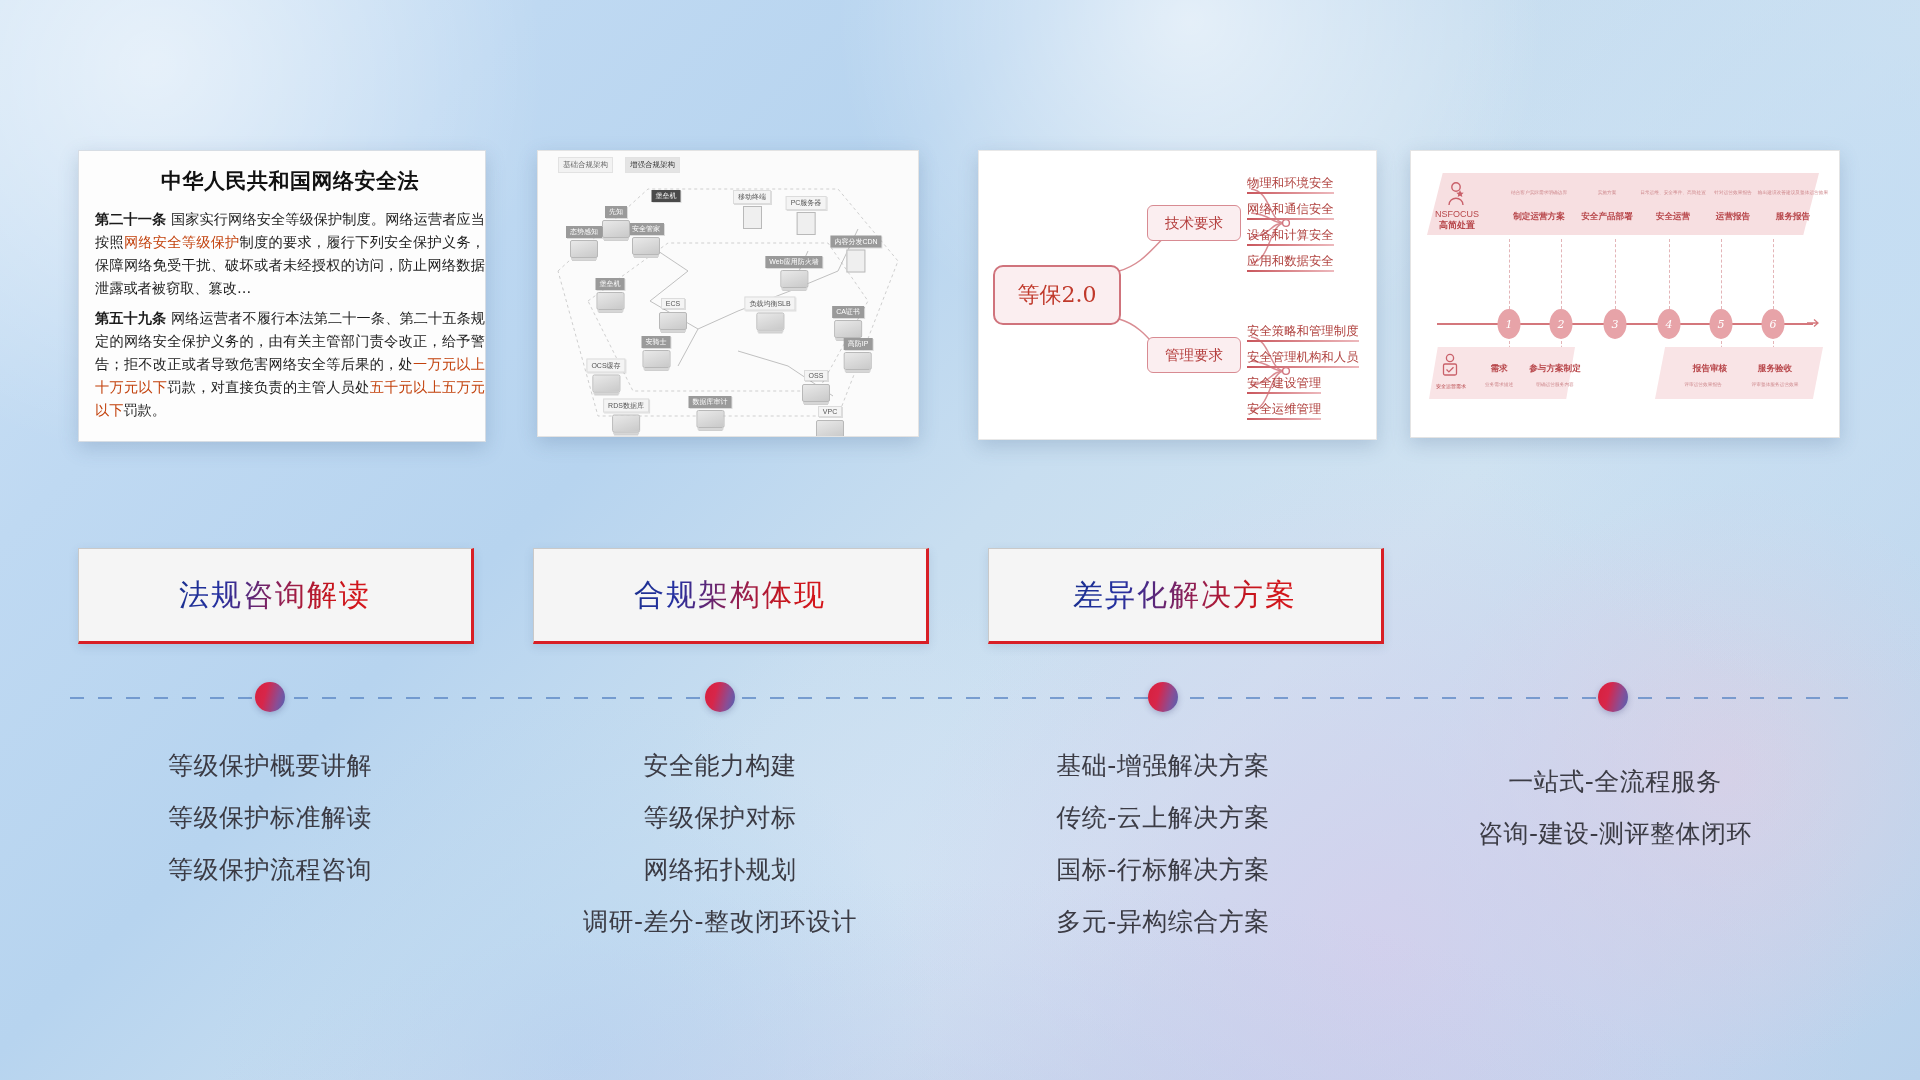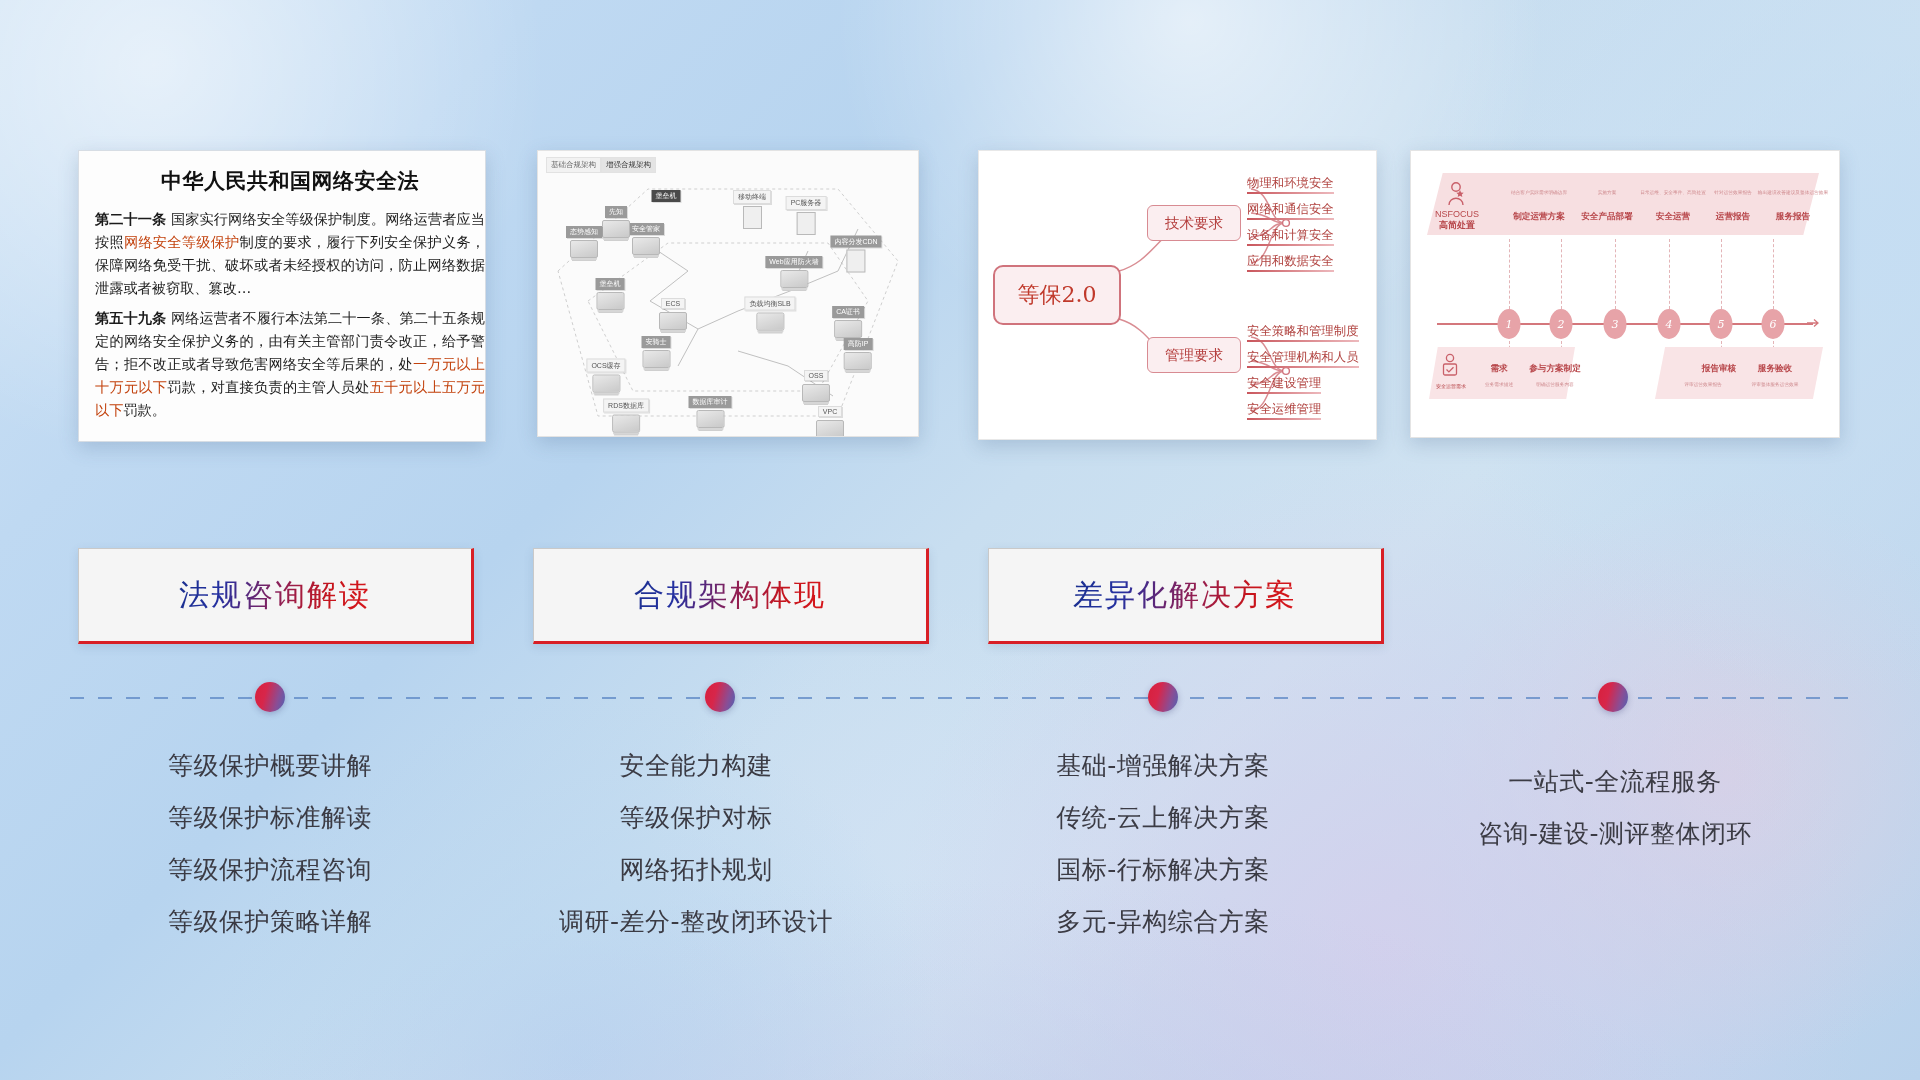--- a/index.html
+++ b/index.html
@@ -41,21 +41,21 @@
   .law{padding:14px 0 10px 16px;box-sizing:border-box;height:100%;}
   .law h1{font-size:21px;margin:2px 0 13px 0;text-align:center;color:#111;font-weight:700;
           letter-spacing:.5px;font-family:"DejaVu Sans",sans-serif;}
   .law p{margin:0 0 7px 0;font-size:14.2px;line-height:1.62;color:#1b1b1b;text-align:justify;
          font-family:"DejaVu Sans",sans-serif;}
   .law b{font-weight:700;}
   .law .red{color:#c2410c;}
 
   
   .arch{position:relative;width:100%;height:100%;background:#fbfbfb;}
-  .arch .tabs{position:absolute;left:8px;top:6px;display:flex;gap:0;border-radius:6px;}
+  .arch .tabs{position:absolute;left:20px;top:6px;display:flex;gap:12px;border-radius:6px;}
   .arch .tabs span{font-size:7.5px;color:#6d6d6d;padding:2px 4px;background:#f2f2f2;
        border:1px solid #e2e2e2;white-space:nowrap;}
   .arch .tabs span.on{background:#e4e4e4;color:#3d3d3d;}
   .arch svg{position:absolute;inset:0;}
   .node{position:absolute;transform:translate(-50%,-50%);text-align:center;}
   .node .chip{font-size:7px;color:#fff;background:#9a9a9a;padding:1px 4px;white-space:nowrap;
       display:inline-block;box-shadow:1px 1px 0 rgba(0,0,0,.12);}
   .node .chip.lt{background:#f4f4f4;color:#555;border:1px solid #dcdcdc;}
   .node .chip.dk{background:#4a4a4a;}
   .node .cube{width:26px;height:16px;margin:2px auto 0;
@@ -126,21 +126,21 @@
       box-shadow:0 2px 6px rgba(60,60,120,.3);}
   .tdot.d1{left:270px;} .tdot.d2{left:720px;}
   .tdot.d3{left:1163px;} .tdot.d4{left:1613px;}
 
   
   .lists{position:absolute;left:0;top:740px;width:1920px;}
   .col{position:absolute;text-align:center;}
   .col .li{font-size:25px;color:#3b3b44;line-height:52px;white-space:nowrap;
       font-family:"DejaVu Sans",sans-serif;letter-spacing:.5px;}
   .col.l1{left:70px;width:400px;}
-  .col.l2{left:496px;width:400px;}
+  .col.l2{left:520px;width:400px;}
   .col.l3{left:963px;width:400px;}
   .col.l4{left:1395px;width:440px;top:16px;}
 </style>
 </head>
 <body>
 
 <div class="bg">
   <div class="l1"></div>
     <div class="l2"></div>
     <div class="l3"></div>
@@ -338,21 +338,21 @@
             <path d="M5.5 16.5 l2.4 2.4 4.6-4.6" fill="none" stroke="#c9606a" stroke-width="1.3"></path>
           </svg>
         </div>
         <div style="position:absolute;left:40px;top:232px;transform:translateX(-50%);color:#b8474b;font-size:5px;white-space:nowrap;">安全运营需求</div>
 
         <div class="blab" style="left:88px;top:212px;">需求</div>
         <div class="bsub" style="left:88px;top:230px;">业务需求描述</div>
         <div class="blab" style="left:144px;top:212px;">参与方案制定</div>
         <div class="bsub" style="left:144px;top:230px;">明确运营服务内容</div>
 
-        <div class="blab" style="left:308px;top:212px;">报告审核</div>
+        <div class="blab" style="left:299px;top:212px;">报告审核</div>
         <div class="bsub" style="left:292px;top:230px;">评审运营效果报告</div>
         <div class="blab" style="left:364px;top:212px;">服务验收</div>
         <div class="bsub" style="left:364px;top:230px;">评审整体服务运营效果</div>
       </div>
     </div>
   </div>
 
   <div class="heads">
     <div class="hbox h1">
       <span class="t">法规咨询解读</span>
@@ -369,21 +369,20 @@
   <div class="tdot d1"></div>
   <div class="tdot d2"></div>
   <div class="tdot d3"></div>
   <div class="tdot d4"></div>
 
   <div class="lists">
     <div class="col l1">
       <div class="li">等级保护概要讲解</div>
       <div class="li">等级保护标准解读</div>
       <div class="li">等级保护流程咨询</div>
-      <div class="li">等级保护策略详解</div>
     </div>
     <div class="col l2">
       <div class="li">安全能力构建</div>
       <div class="li">等级保护对标</div>
       <div class="li">网络拓扑规划</div>
       <div class="li">调研-差分-整改闭环设计</div>
     </div>
     <div class="col l3">
       <div class="li">基础-增强解决方案</div>
       <div class="li">传统-云上解决方案</div>

